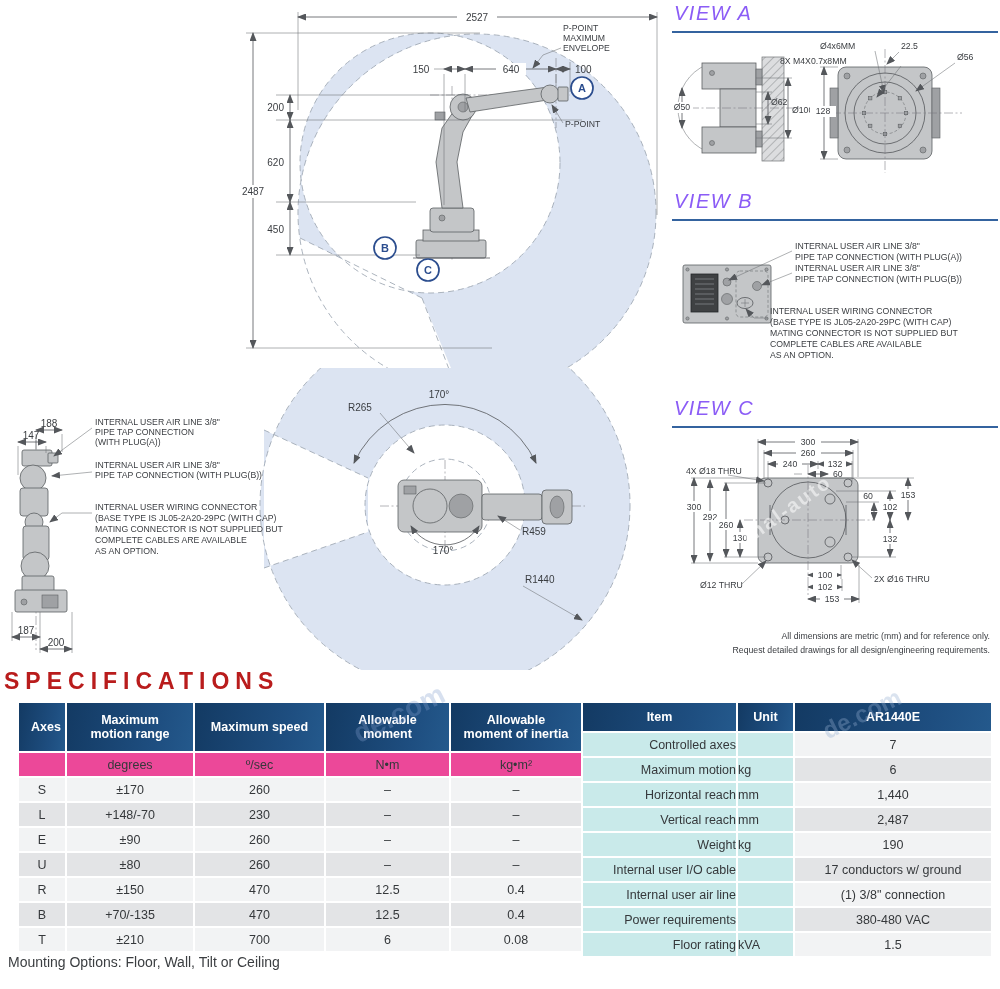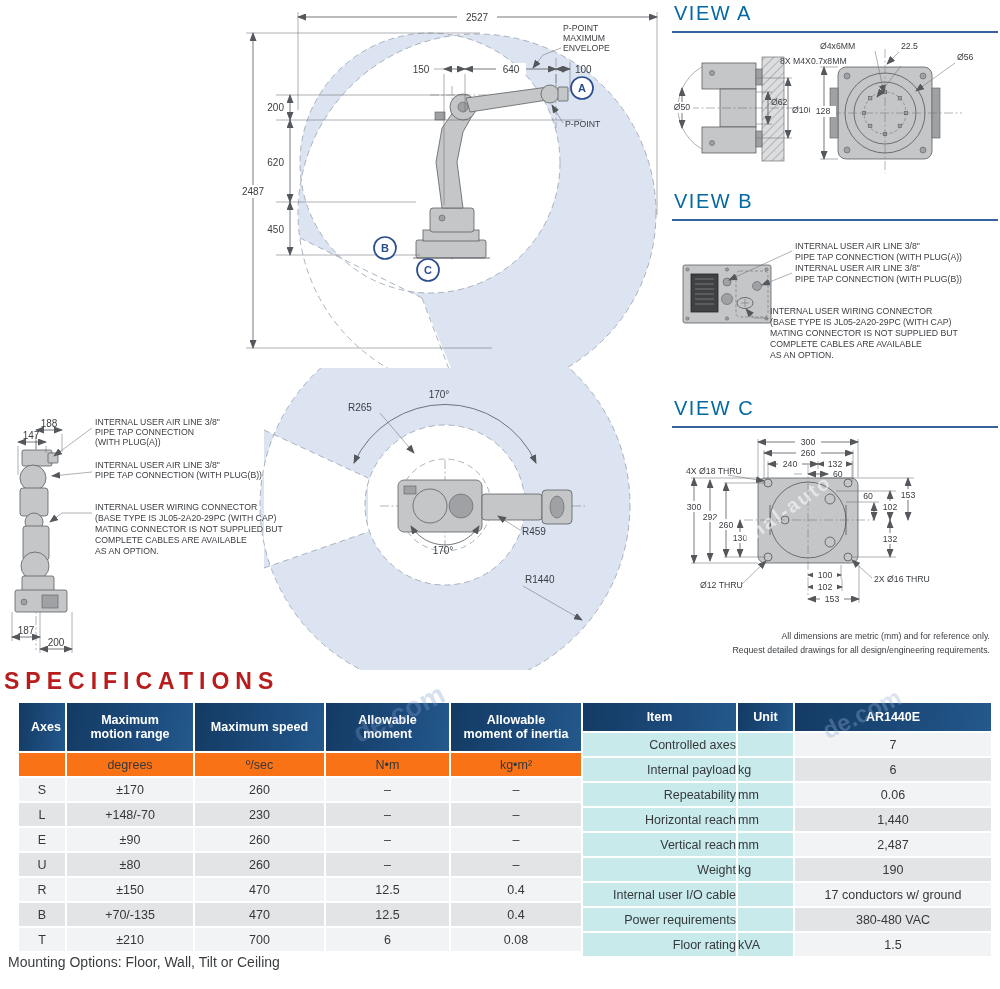--- a/index.html
+++ b/index.html
@@ -1,20 +1,20 @@
 <!DOCTYPE html>
 <html><head>
 <meta charset="utf-8">
 <style>
   html,body{margin:0;padding:0;}
   body{width:1000px;height:989px;position:relative;background:#fff;
        font-family:"Liberation Sans",sans-serif;overflow:hidden;}
   .panel{position:absolute;}
-  .vheading{position:absolute;width:324px;font-size:20px;color:#0369a1;letter-spacing:1.5px;
-            border-bottom:2px solid #34639f;padding:0 0 6px 2px;}
+  .vheading{position:absolute;width:324px;font-size:20px;color:#8b5cf6;letter-spacing:1.5px;
+            border-bottom:2px solid #34639f;padding:0 0 6px 2px;font-style:italic;}
   svg text{font-family:"Liberation Sans",sans-serif;}
   .d{font-size:10px;fill:#3a3d41;}
   .s{font-size:8.7px;fill:#3a3d41;}
   .mk{font-size:11px;font-weight:bold;fill:#2b4d8e;}
   .ln{stroke:#54575b;stroke-width:.8;fill:none;}
   .tn{stroke:#6c6f73;stroke-width:.55;fill:none;}
   .cl{stroke:#75787c;stroke-width:.55;fill:none;stroke-dasharray:9 2.5 2 2.5;}
   .dsh{stroke:#a2aab5;stroke-width:.9;fill:none;stroke-dasharray:6 4;}
   .dsh2{stroke:#7a7d80;stroke-width:.7;fill:none;stroke-dasharray:3 2;}
   .env{fill:#dce4f2;}
@@ -22,21 +22,21 @@
   .rb2{fill:#9fa1a4;stroke:#5c5f62;stroke-width:.6;}
   .wb{fill:#fff;}
   .abc{fill:#fff;stroke:#2b4d8e;stroke-width:1.7;}
   .spec-title{position:absolute;left:4px;top:668px;font-size:23px;font-weight:bold;
               color:#b91c1c;letter-spacing:6px;}
   table{border-collapse:separate;border-spacing:2px;position:absolute;table-layout:fixed;}
   #axes-table{left:17px;top:701px;width:566px;}
   #axes-table th{background:linear-gradient(100deg,#133a63,#1e4e80 70%,#24598c);color:#fff;
                  font-size:12.5px;font-weight:bold;height:44px;padding:2px 12px;vertical-align:middle;text-align:center;}
   #axes-table td{font-size:12.5px;color:#35383b;text-align:center;height:23px;padding:0;}
-  #axes-table tr.units td{background:#f97316;}
+  #axes-table tr.units td{background:#ec4899;}
   #axes-table tbody tr:nth-child(odd) td{background:#f2f3f4;}
   #axes-table tbody tr:nth-child(even) td{background:#e3e4e6;}
   #item-table{left:581px;top:701px;width:412px;}
   #item-table th{background:linear-gradient(100deg,#133a63,#1e4e80 70%,#24598c);color:#fff;
                  font-size:12.5px;font-weight:bold;height:24px;padding:2px 6px;text-align:center;margin-top:36px;}
   #item-table td{font-size:12.5px;color:#35383b;height:23px;padding:0;}
   #item-table td.item{background:#c9eaea;text-align:right;padding-left:10px;}
   #item-table td.unit{background:#c9eaea;}
   #item-table td.val{text-align:center;}
   #item-table tbody tr:nth-child(odd) td.val{background:#f2f3f4;}
@@ -513,28 +513,23 @@
       <th>AR1440E</th>
     </tr>
   </thead>
   <tbody>
     <tr>
       <td class="item">Controlled axes</td>
       <td class="unit"></td>
       <td class="val">7</td>
     </tr>
     <tr>
-      <td class="item">Internal payload</td>
+      <td class="item">Maximum motion</td>
       <td class="unit">kg</td>
       <td class="val">6</td>
-    </tr>
-    <tr>
-      <td class="item">Repeatability</td>
-      <td class="unit">mm</td>
-      <td class="val">0.06</td>
     </tr>
     <tr>
       <td class="item">Horizontal reach</td>
       <td class="unit">mm</td>
       <td class="val">1,440</td>
     </tr>
     <tr>
       <td class="item">Vertical reach</td>
       <td class="unit">mm</td>
       <td class="val">2,487</td>
@@ -543,20 +538,25 @@
       <td class="item">Weight</td>
       <td class="unit">kg</td>
       <td class="val">190</td>
     </tr>
     <tr>
       <td class="item">Internal user I/O cable</td>
       <td class="unit"></td>
       <td class="val">17 conductors w/ ground</td>
     </tr>
     <tr>
+      <td class="item">Internal user air line</td>
+      <td class="unit"></td>
+      <td class="val">(1) 3/8" connection</td>
+    </tr>
+    <tr>
       <td class="item">Power requirements</td>
       <td class="unit"></td>
       <td class="val">380-480 VAC</td>
     </tr>
     <tr>
       <td class="item">Floor rating</td>
       <td class="unit">kVA</td>
       <td class="val">1.5</td>
     </tr>
   </tbody>

